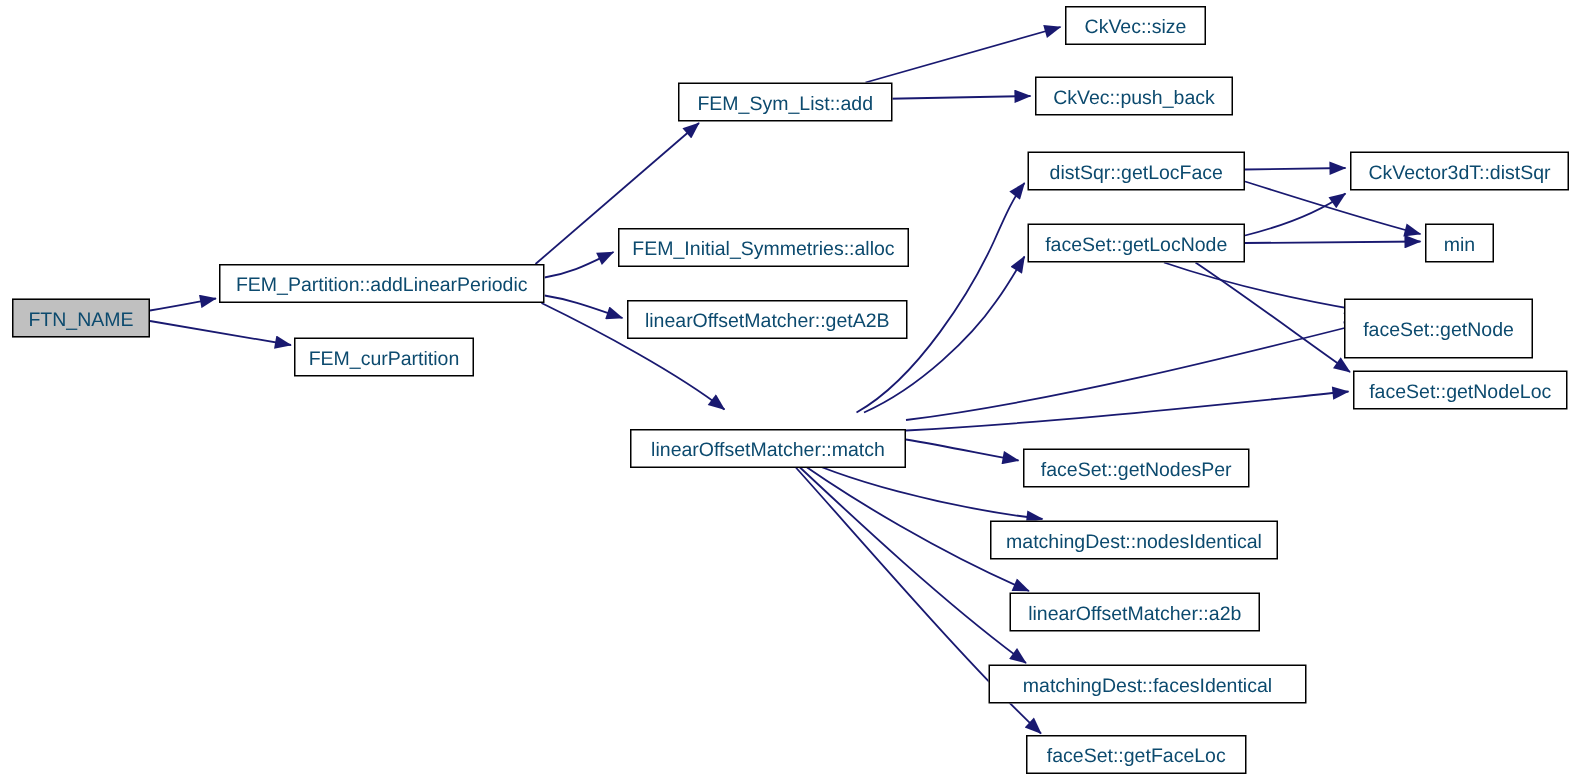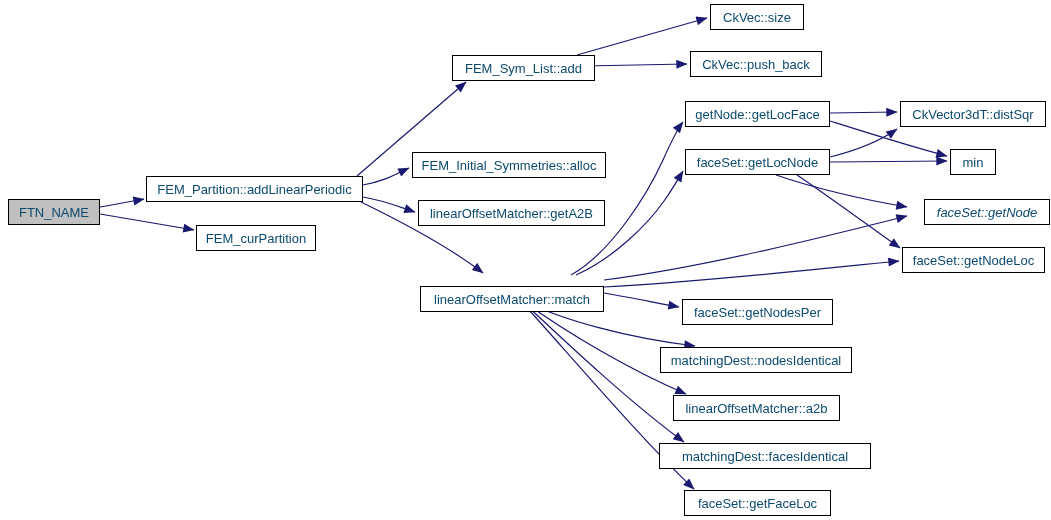--- a/index.html
+++ b/index.html
@@ -80,25 +80,25 @@
 
   <div class="node root" style="left:8px;   top:199px; width:92px;  height:26px;">FTN_NAME</div>
   <div class="node" style="left:146px; top:176px; width:217px; height:26px;">FEM_Partition::addLinearPeriodic</div>
   <div class="node" style="left:196px; top:225px; width:120px; height:26px;">FEM_curPartition</div>
   <div class="node" style="left:452px; top:55px;  width:143px; height:26px;">FEM_Sym_List::add</div>
   <div class="node" style="left:710px; top:4px;   width:94px;  height:26px;">CkVec::size</div>
   <div class="node" style="left:690px; top:51px;  width:132px; height:26px;">CkVec::push_back</div>
   <div class="node" style="left:412px; top:152px; width:194px; height:26px;">FEM_Initial_Symmetries::alloc</div>
   <div class="node" style="left:418px; top:200px; width:187px; height:26px;">linearOffsetMatcher::getA2B</div>
   <div class="node" style="left:420px; top:286px; width:184px; height:26px;">linearOffsetMatcher::match</div>
-  <div class="node" style="left:685px; top:101px; width:145px; height:26px;">getNode::getLocFace</div>
+  <div class="node" style="left:685px; top:101px; width:145px; height:26px;">distSqr::getLocFace</div>
   <div class="node" style="left:685px; top:149px; width:145px; height:26px;">faceSet::getLocNode</div>
   <div class="node" style="left:900px; top:101px; width:146px; height:26px;">CkVector3dT::distSqr</div>
   <div class="node" style="left:950px; top:149px; width:46px;  height:26px;">min</div>
-  <div class="node" style="left:924px; top:199px; width:126px; height:26px;font-style:italic;">faceSet::getNode</div>
+  <div class="node" style="left:896px; top:199px; width:126px; height:40px;">faceSet::getNode</div>
   <div class="node" style="left:902px; top:247px; width:143px; height:26px;">faceSet::getNodeLoc</div>
   <div class="node" style="left:682px; top:299px; width:151px; height:26px;">faceSet::getNodesPer</div>
   <div class="node" style="left:660px; top:347px; width:192px; height:26px;">matchingDest::nodesIdentical</div>
   <div class="node" style="left:673px; top:395px; width:167px; height:26px;">linearOffsetMatcher::a2b</div>
   <div class="node" style="left:659px; top:443px; width:212px; height:26px;">matchingDest::facesIdentical</div>
   <div class="node" style="left:684px; top:490px; width:147px; height:26px;">faceSet::getFaceLoc</div>
 
 </div>
 
 </body></html>

